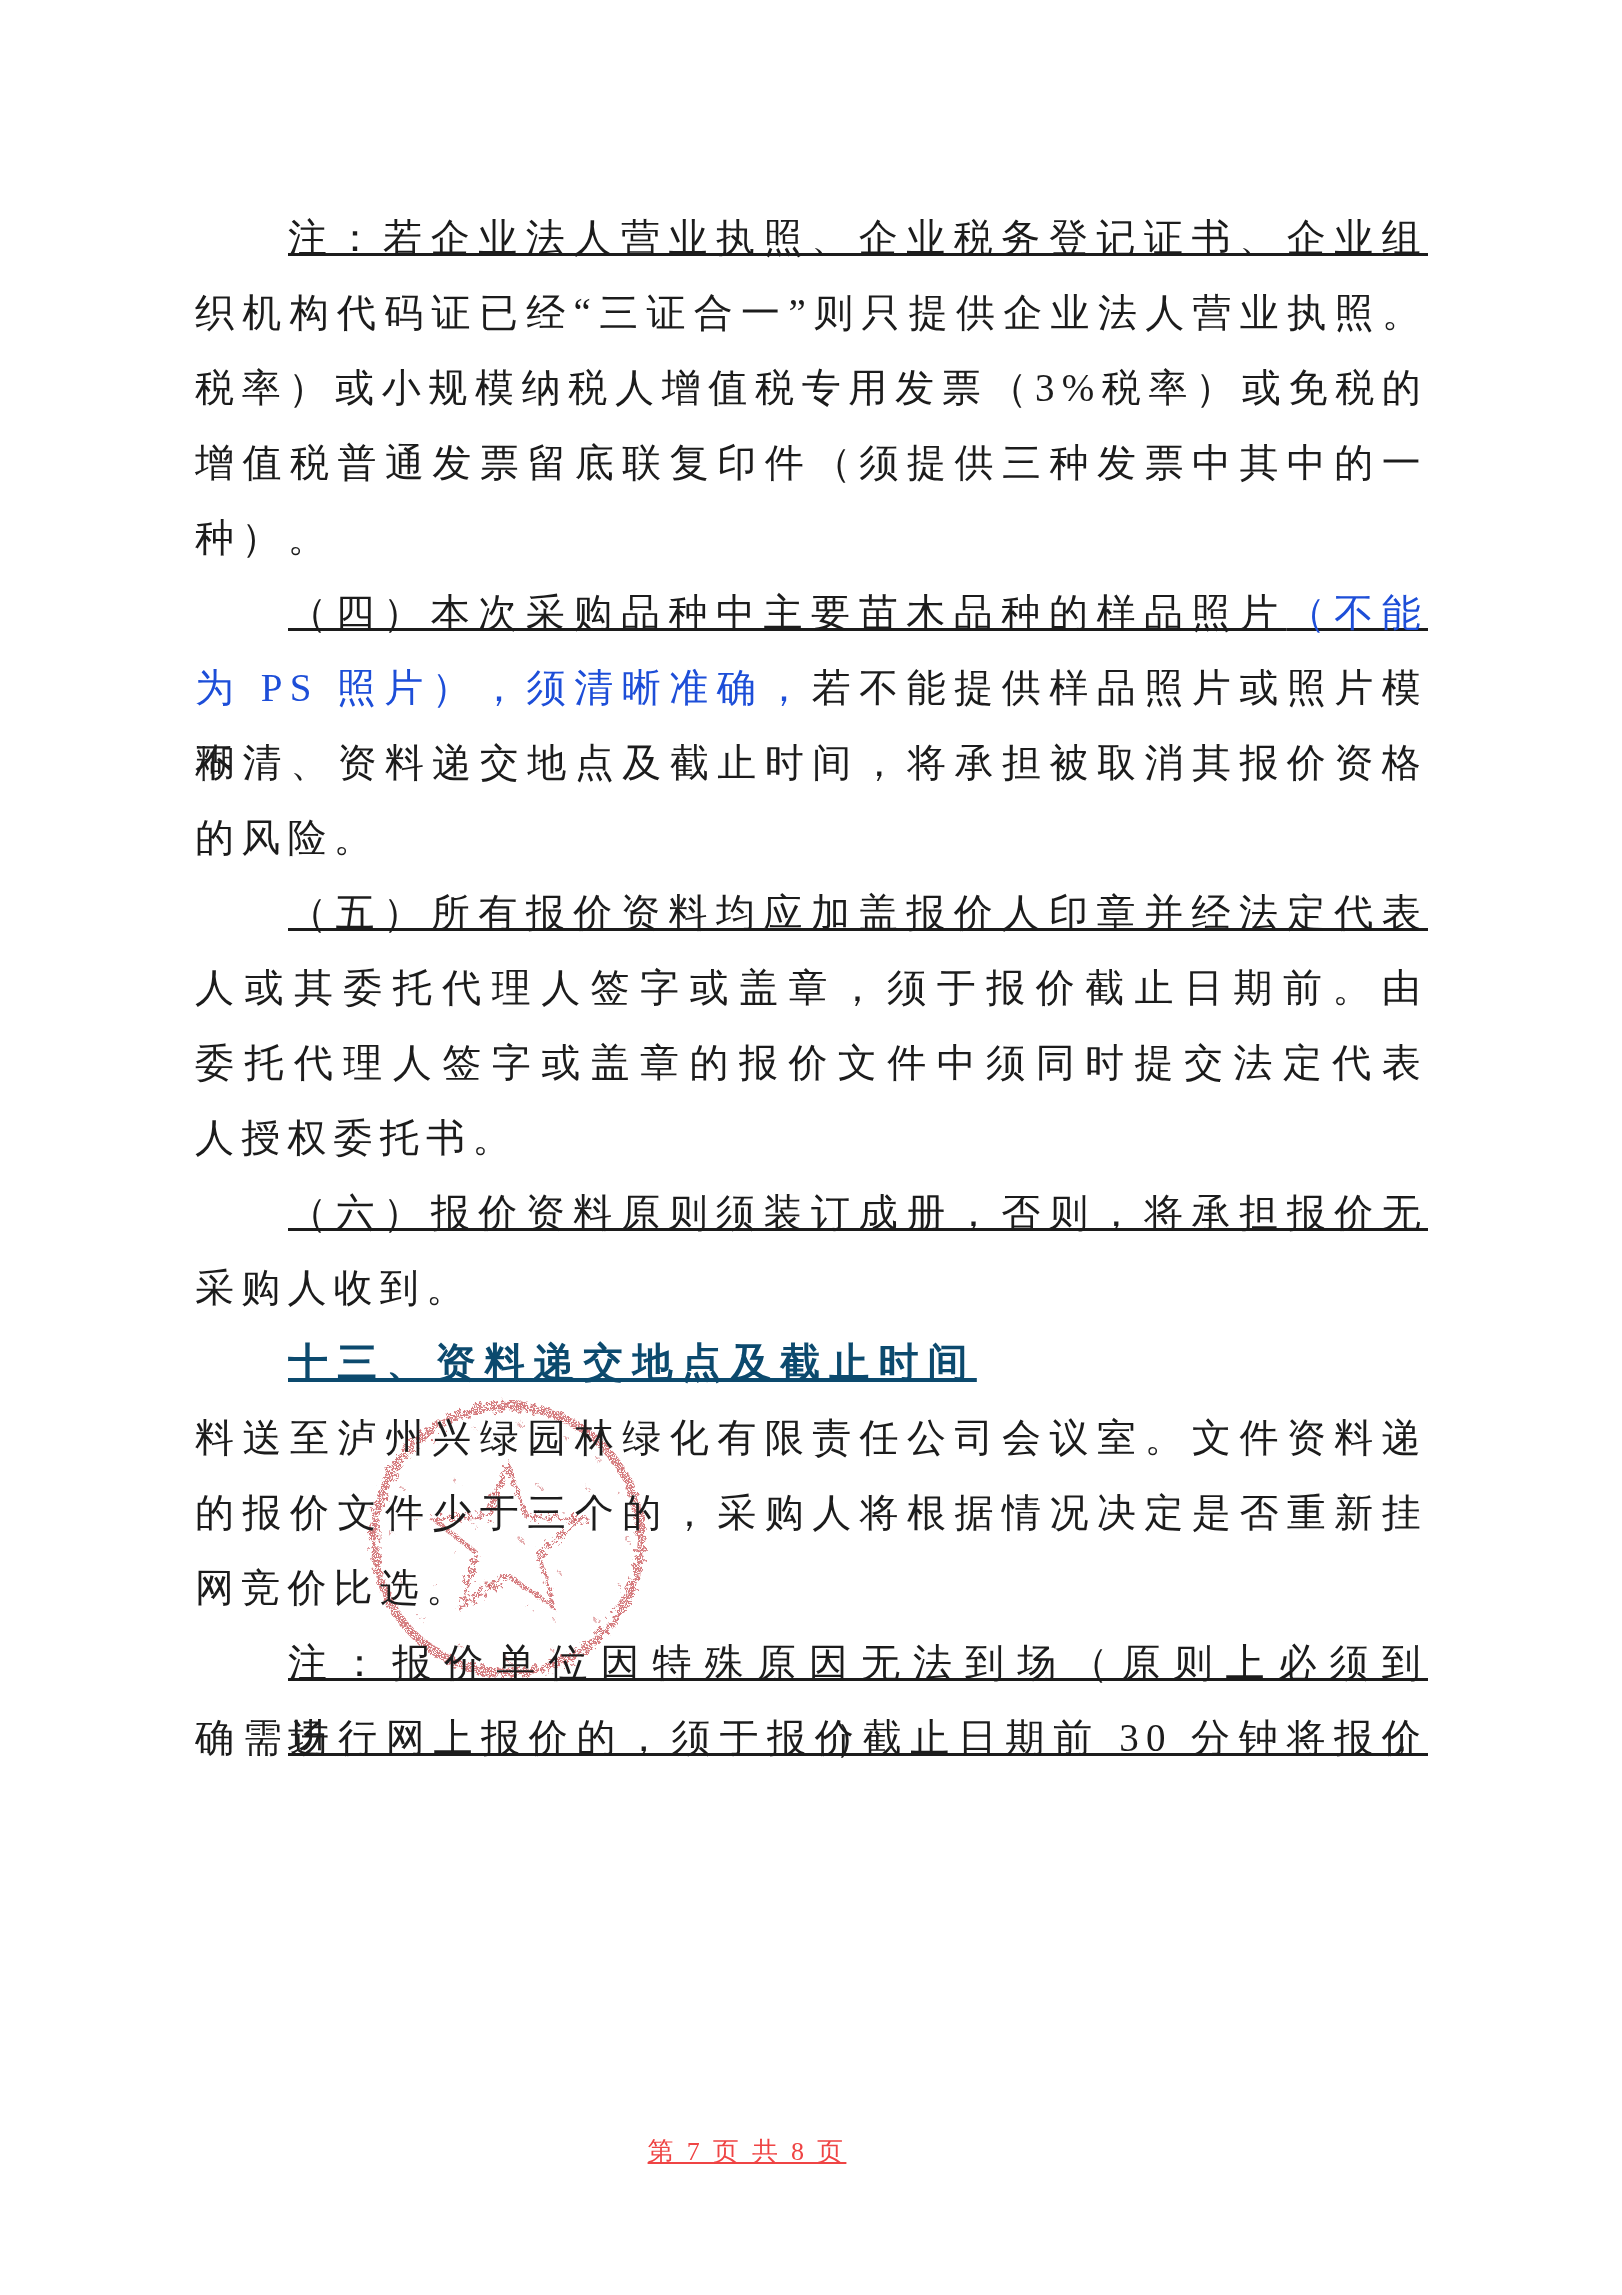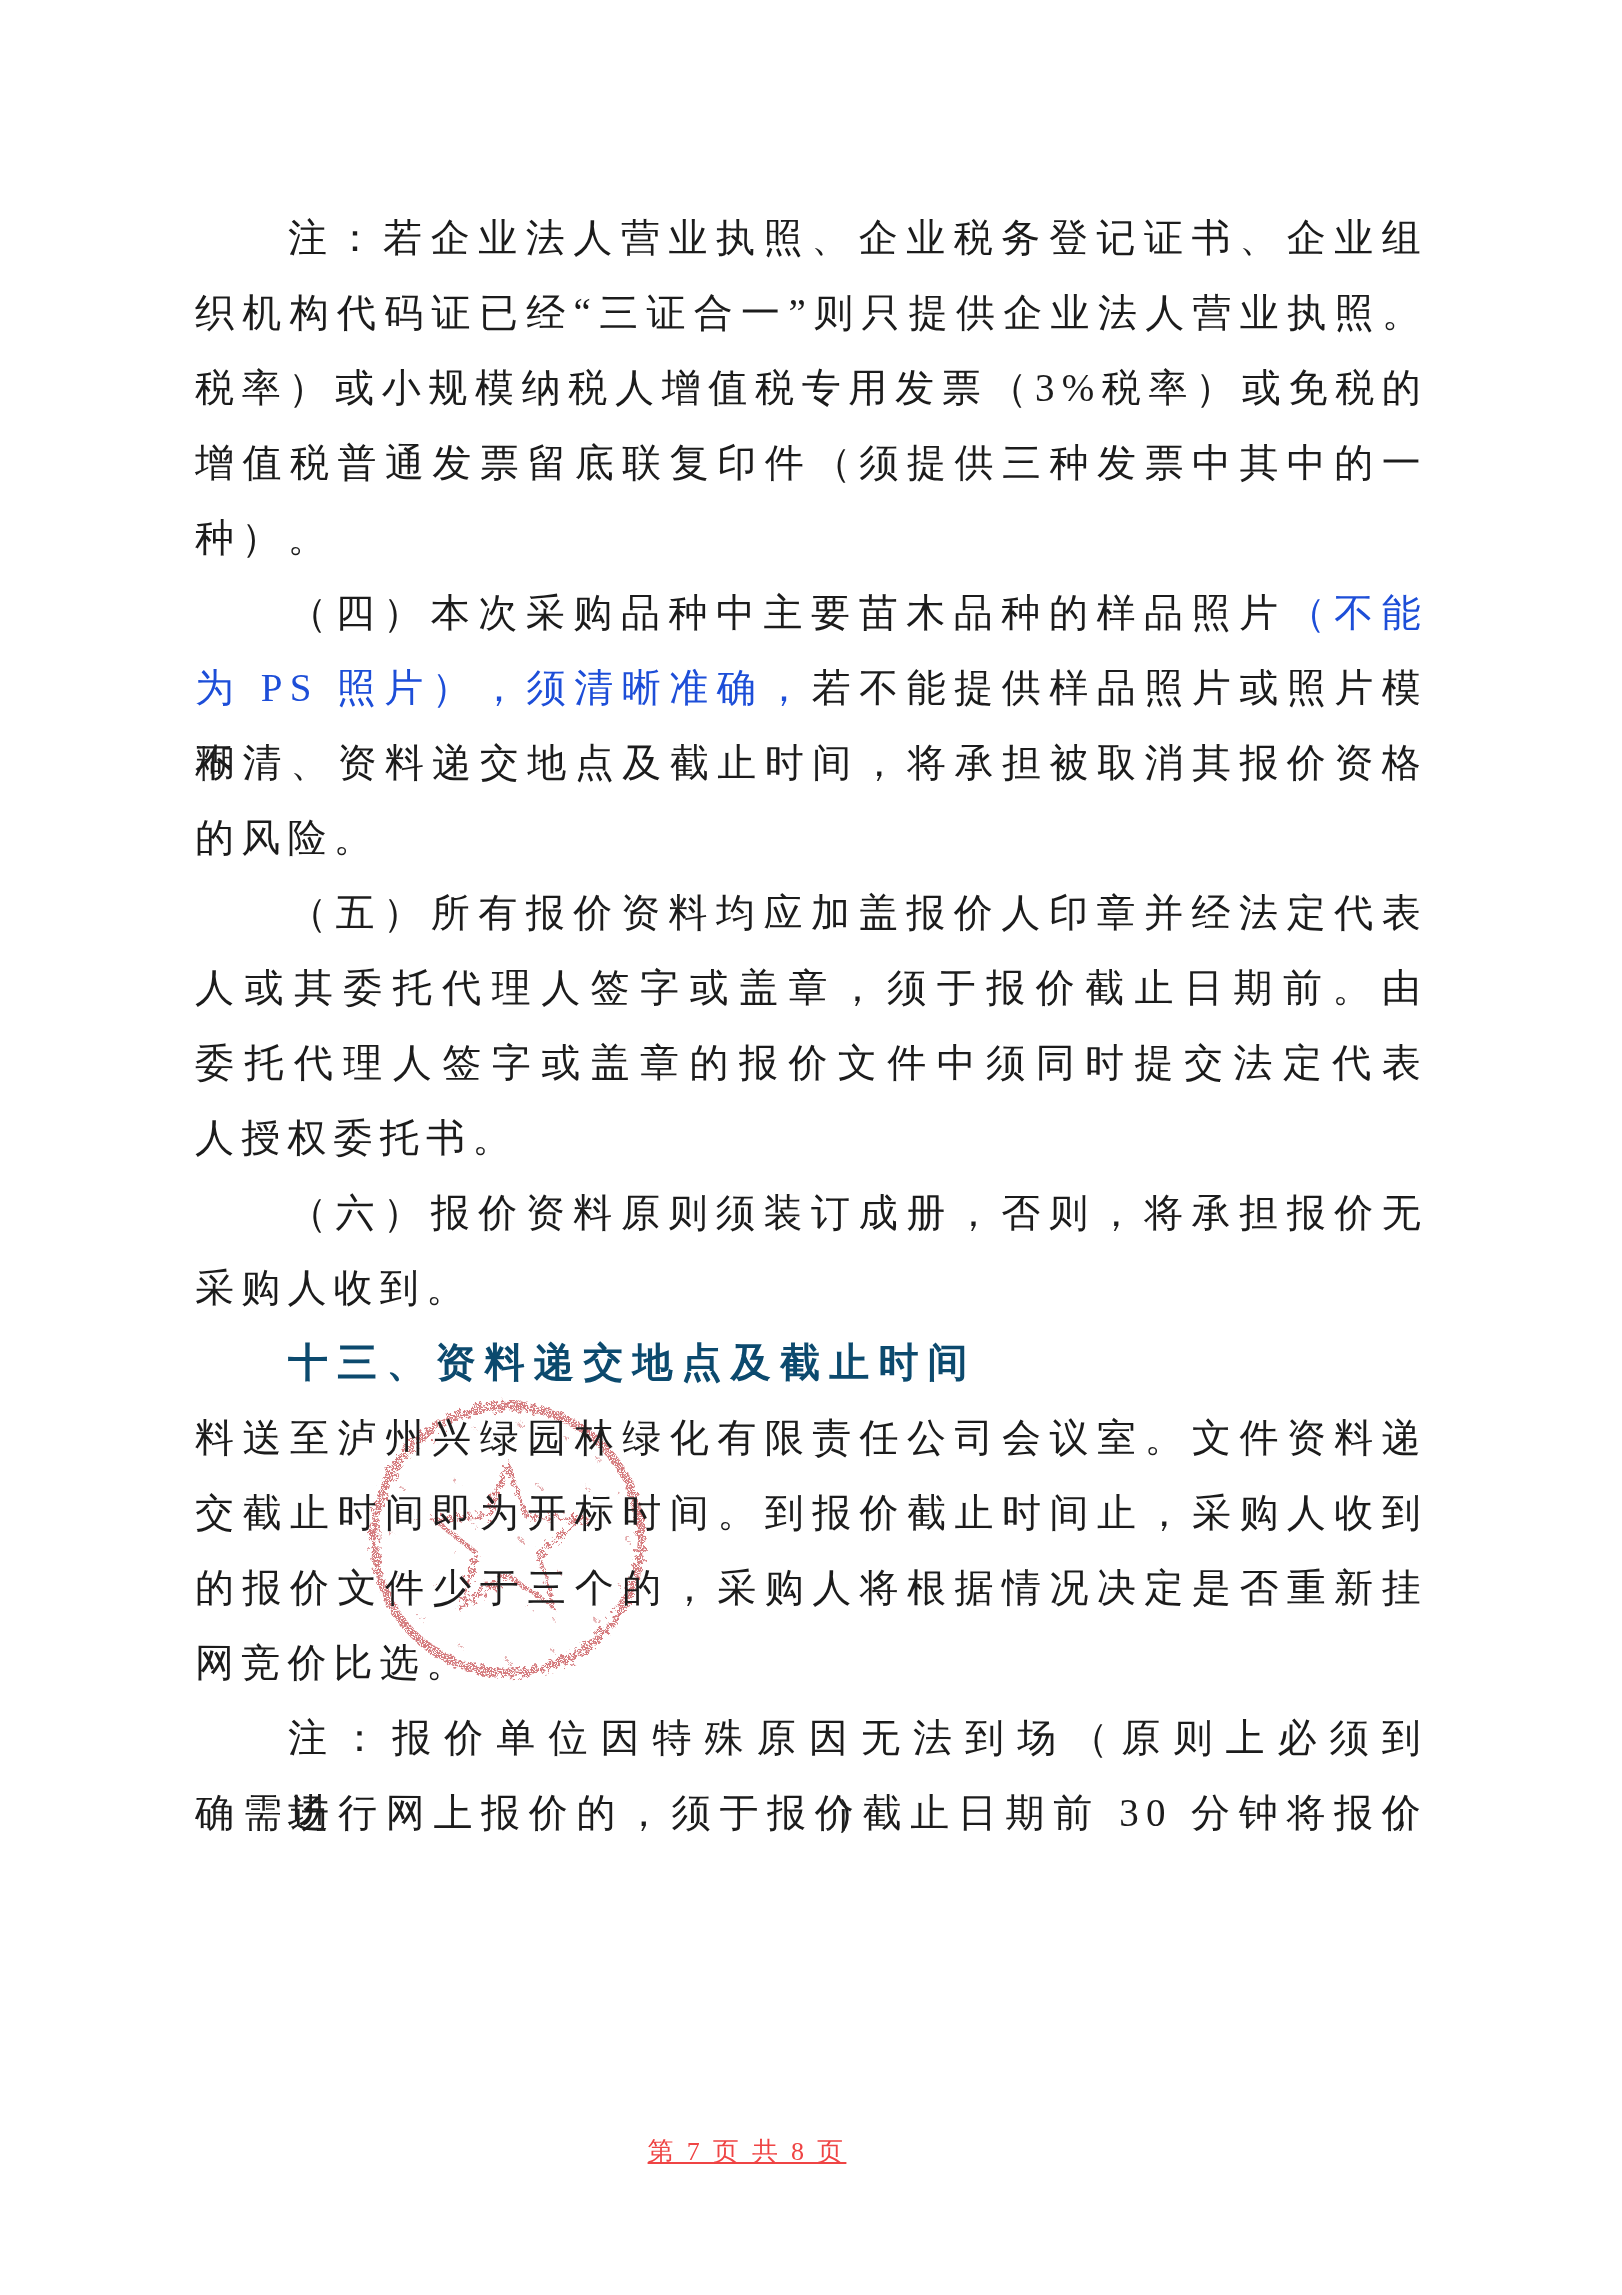--- a/index.html
+++ b/index.html
@@ -22,21 +22,21 @@
     height:75px;
     line-height:75px;
     font-size:39px;
     letter-spacing:7.2px;
     color:#1c1c1c;
     text-align:justify;
     text-align-last:left;
     font-family:"Liberation Serif","DejaVu Serif",serif;
   }
   .line.j{ text-align-last:justify; }
-  .line.ind{ padding-left:93px; }
+  .line.ind{ padding-left:93px;text-decoration:underline; }
   .line.hd{
     font-weight:700;
     font-family:"DejaVu Sans","Liberation Sans",sans-serif;
     font-size:40px;
     letter-spacing:9.2px;
     color:#0c4a6e;
   }
   .muted{ color:#1d4ed8; }
   .seal{
     position:absolute;
@@ -126,21 +126,20 @@
       <div class="line j"><span>不清、资料递交地点及截止时间，将承担被取消其报价资格</span></div>
       <div class="line"><span>的风险。</span></div>
       <div class="line j ind"><span>（五）所有报价资料均应加盖报价人印章并经法定代表</span></div>
       <div class="line j"><span>人或其委托代理人签字或盖章，须于报价截止日期前。由</span></div>
       <div class="line j"><span>委托代理人签字或盖章的报价文件中须同时提交法定代表</span></div>
       <div class="line"><span>人授权委托书。</span></div>
       <div class="line j ind"><span>（六）报价资料原则须装订成册，否则，将承担报价无</span></div>
       <div class="line"><span>采购人收到。</span></div>
       <div class="line ind hd"><span>十三、资料递交地点及截止时间</span></div>
       <div class="line j"><span>料送至泸州兴绿园林绿化有限责任公司会议室。文件资料递</span></div>
-      <div class="line j"><span>交截止时间即为开标时间。到报价截止时间止，采购人收到</span></div>
       <div class="line j"><span>的报价文件少于三个的，采购人将根据情况决定是否重新挂</span></div>
       <div class="line"><span>网竞价比选。</span></div>
       <div class="line j ind"><span>注：报价单位因特殊原因无法到场（原则上必须到场），</span></div>
       <div class="line j"><span>确需进行网上报价的，须于报价截止日期前 30 分钟将报价</span></div>
     </div>
 
   <div class="footer">第 7 页 共 8 页</div>
 
 </div>
 

